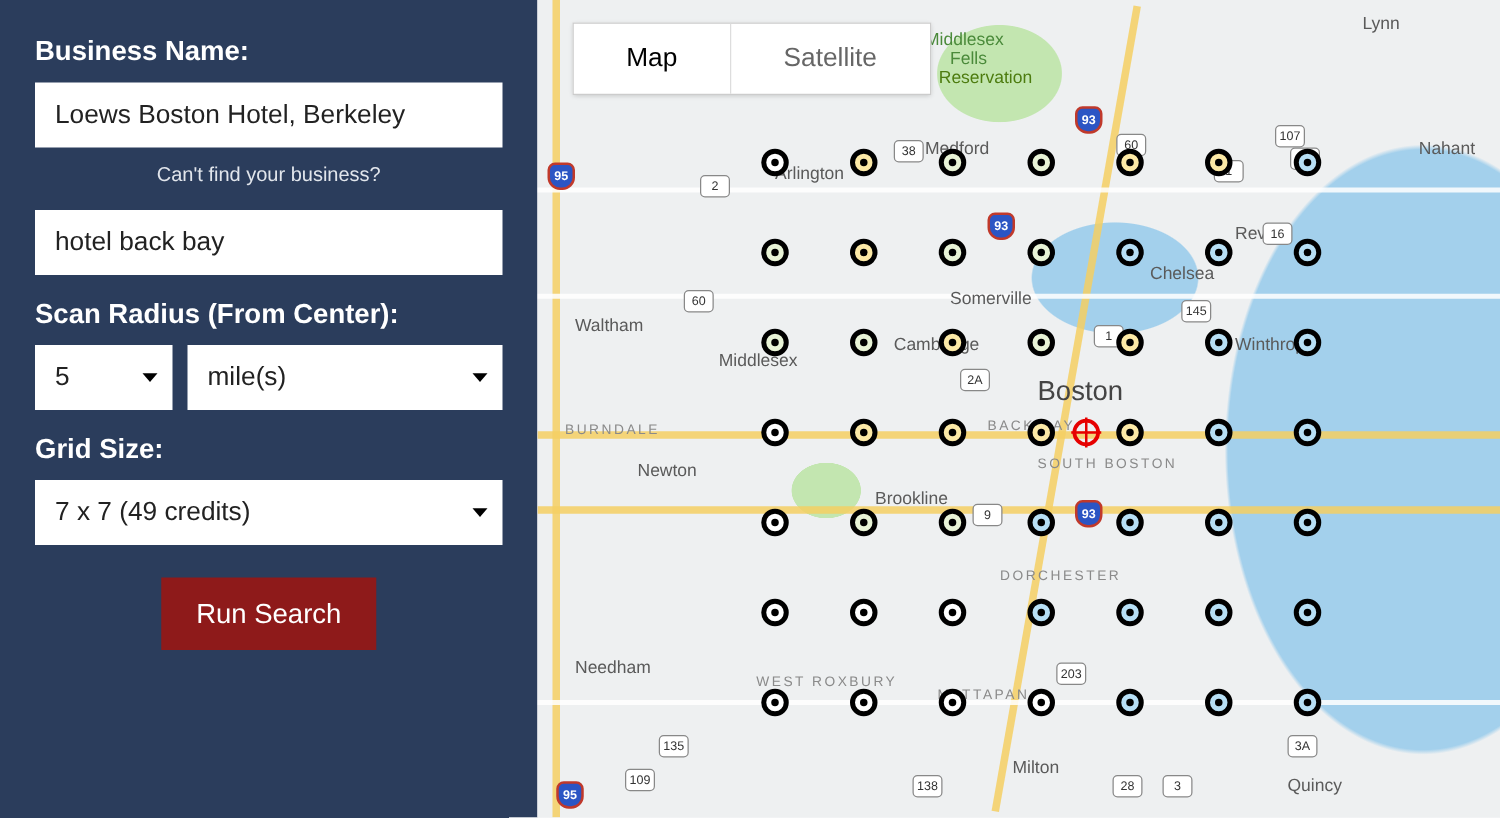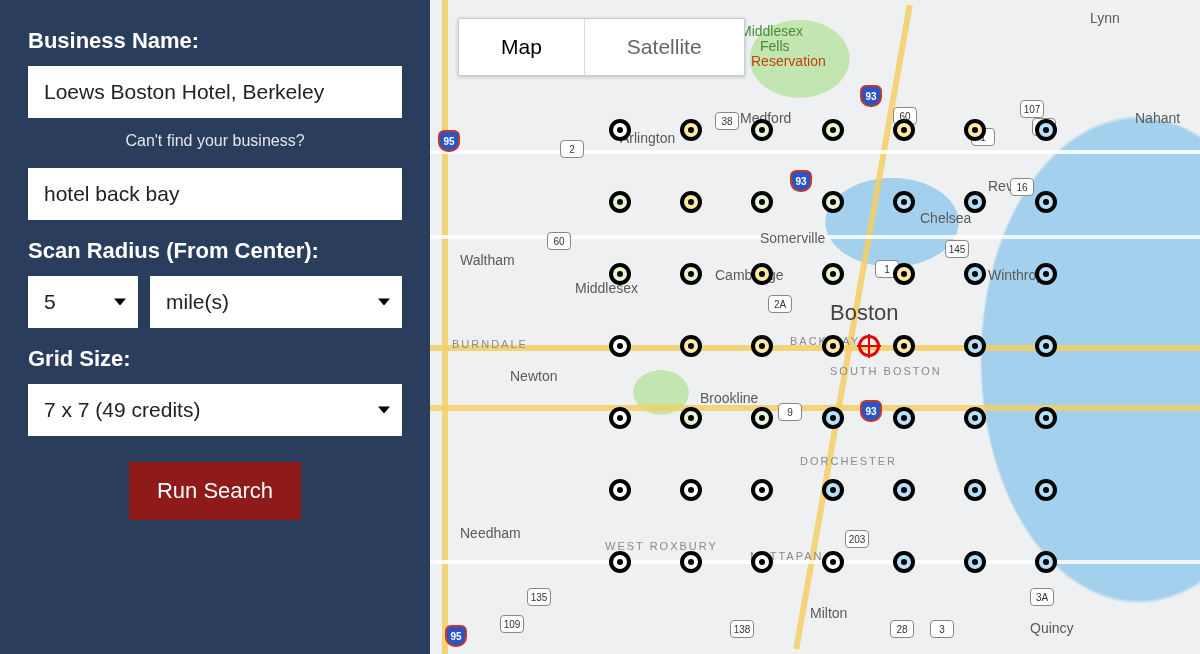--- a/index.html
+++ b/index.html
@@ -260,21 +260,21 @@
     <div class="map-city" style="left:80px; top:368px;">Newton</div>
     <div class="map-city" style="left:270px; top:390px;">Brookline</div>
     <div class="map-city" style="left:30px; top:525px;">Needham</div>
     <div class="map-city" style="left:380px; top:605px;">Milton</div>
     <div class="map-city" style="left:600px; top:620px;">Quincy</div>
     <div class="map-city" style="left:660px; top:10px;">Lynn</div>
     <div class="map-city" style="left:705px; top:110px;">Nahant</div>
     <div class="map-city" style="left:558px; top:267px;">Winthrop</div>
     <div class="map-city" style="left:310px; top:23px; color:#4a8a3a;">Middlesex</div>
     <div class="map-city" style="left:330px; top:38px; color:#4a8a3a;">Fells</div>
-    <div class="map-city" style="left:321px; top:53px; color:#c2410c;text-align:right;">Reservation</div>
+    <div class="map-city" style="left:321px; top:53px; color:#4d7c0f;text-align:right;">Reservation</div>
 
     <div class="map-neighborhood" style="left:22px; top:338px;">BURNDALE</div>
     <div class="map-neighborhood" style="left:360px; top:335px;">BACK BAY</div>
     <div class="map-neighborhood" style="left:400px; top:365px;">SOUTH BOSTON</div>
     <div class="map-neighborhood" style="left:370px; top:455px;">DORCHESTER</div>
     <div class="map-neighborhood" style="left:175px; top:540px;">WEST ROXBURY</div>
     <div class="map-neighborhood" style="left:320px; top:550px;">MATTAPAN</div>
 
     <div class="shield interstate" style="left:8px; top:130px;">95</div>
     <div class="shield interstate" style="left:15px; top:625px;">95</div>

